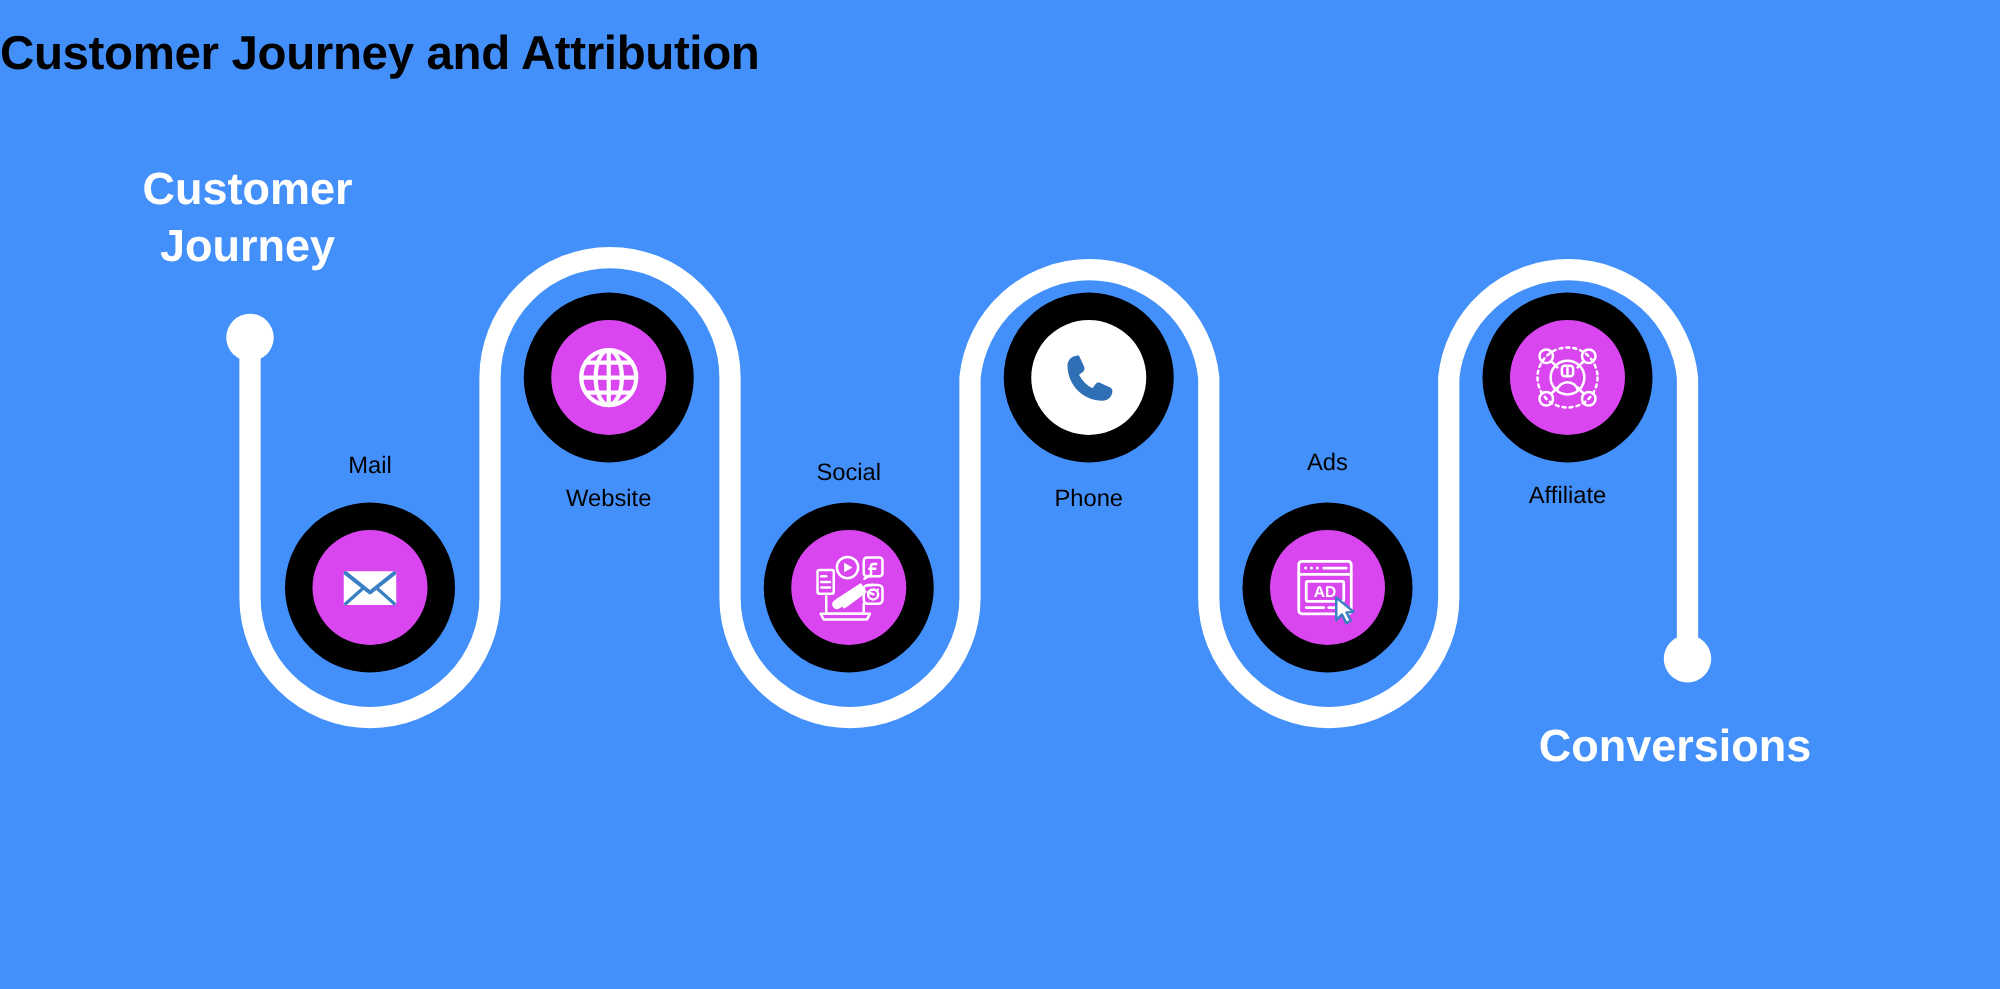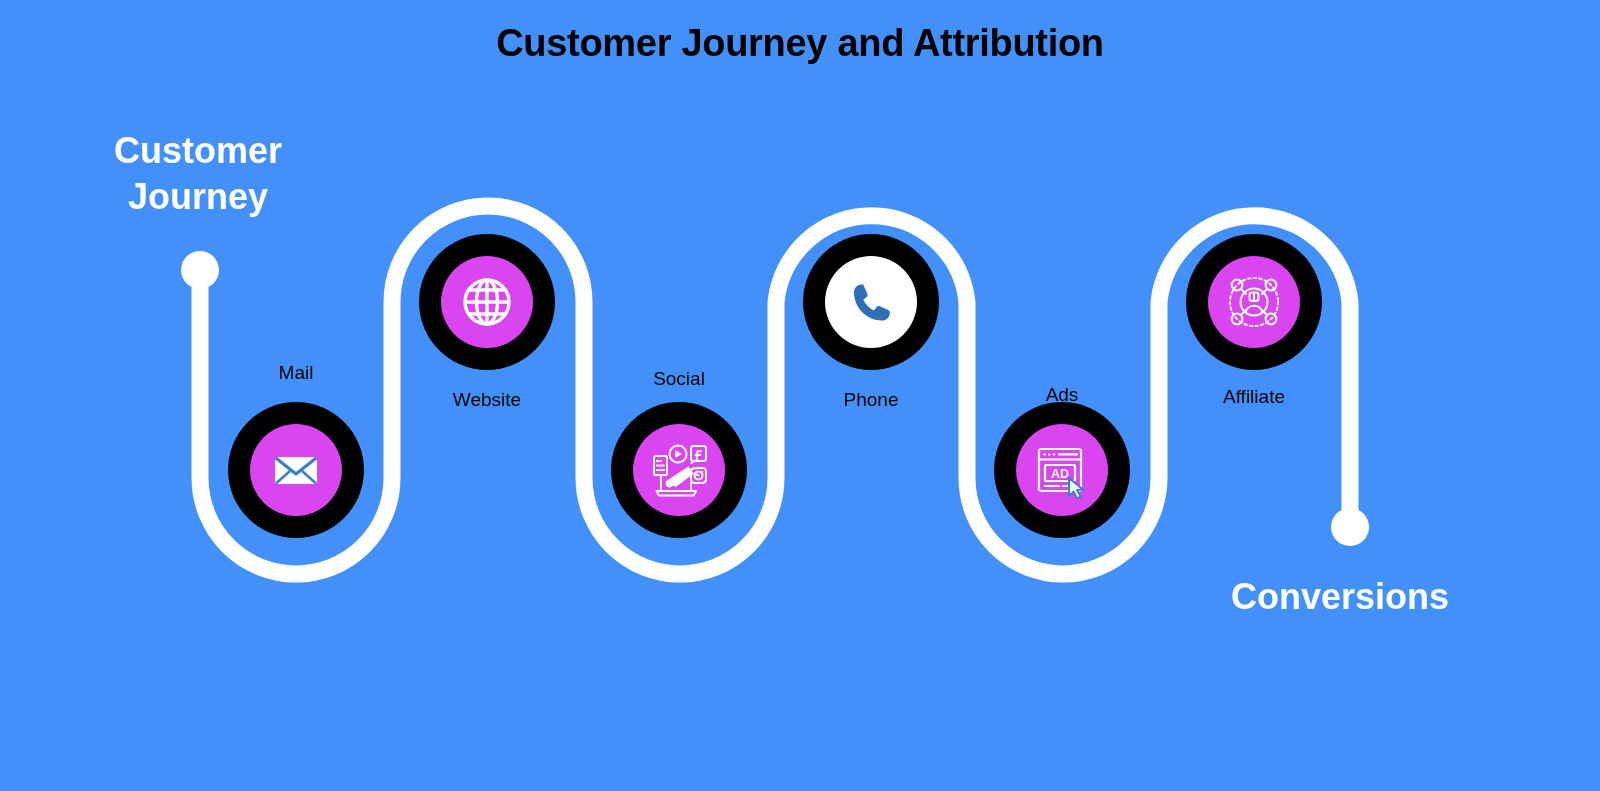--- a/index.html
+++ b/index.html
@@ -21,21 +21,20 @@
     background: #4490fb;
     overflow: hidden;
   }
 
   
   #title {
     position: absolute;
     top: 22px;
     left: 0;
     width: 1600px;
-    text-align: center;
     font-size: 38px;
     font-weight: bold;
     color: #000000;
     letter-spacing: -0.3px;
     line-height: 1.15;
   }
 
   
   #start-label {
     position: absolute;
@@ -238,21 +237,21 @@
             <line x1="13" y1="46" x2="27" y2="46"></line>
             <line x1="31" y1="46" x2="43" y2="46"></line>
           </g>
           <text x="28" y="37.5" text-anchor="middle" fill="#ffffff" font-family="Liberation Sans, sans-serif" font-size="12.5" font-weight="bold">AD</text>
 
           <path d="M 37 38 L 37 56 L 41.6 51.6 L 45 58.5 L 48.6 56.6 L 45.2 50 L 51 49.5 Z" fill="#ffffff" stroke="#3b7fc4" stroke-width="2" stroke-linejoin="round"></path>
         </svg>
       </span>
     </div>
   </div>
-  <div class="node-label" style="left:952px; top:384px;">Ads</div>
+  <div class="node-label" style="left:952px; top:360px;">Ads</div>
 
   <div class="node" style="left:1186px; top:234px;">
     <div class="node-inner">
       <span>
         <svg width="62" height="62" viewBox="0 0 62 62">
           <g fill="none" stroke="#ffffff" stroke-width="2">
 
             <circle cx="31" cy="31" r="24" stroke-dasharray="2.4 3.2" stroke-linecap="round"></circle>
 
             <circle cx="14" cy="14" r="5.4"></circle>

